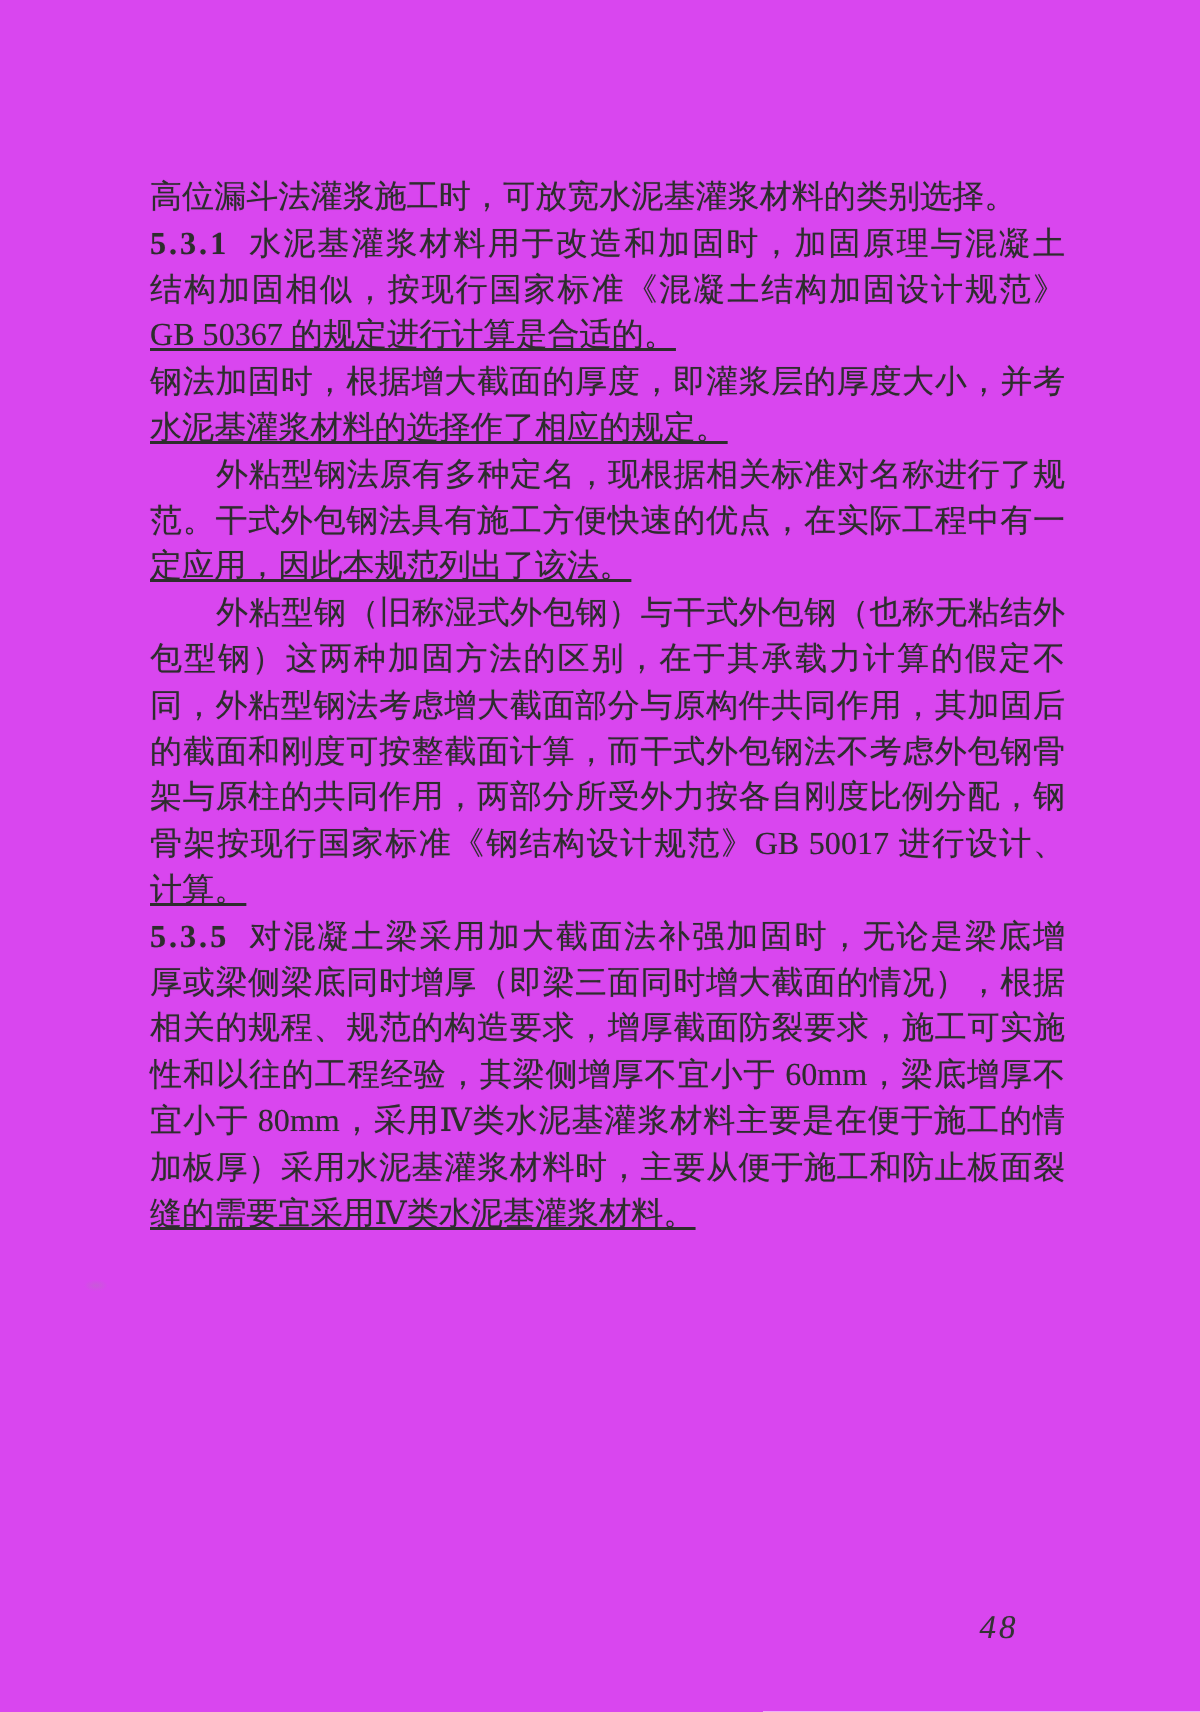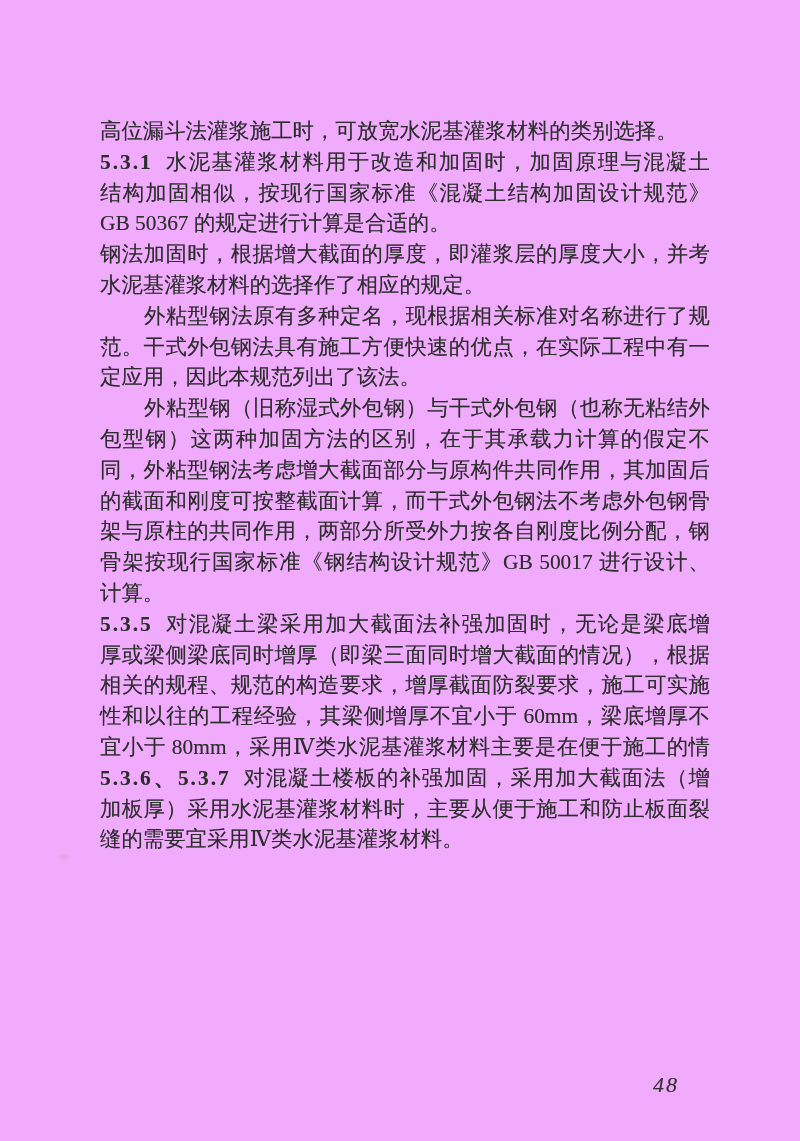--- a/index.html
+++ b/index.html
@@ -4,21 +4,21 @@
 <style>
   html, body {
     margin: 0;
     padding: 0;
     background: #ffffff;
   }
   .page {
     position: relative;
     width: 800px;
     height: 1141px;
-    background: #f0abfc;
+    background: #d946ef;
     overflow: hidden;
     font-family: "Liberation Serif", "DejaVu Serif", serif;
     color: #2d2d2d;
     text-shadow: 0 0 0.6px rgba(45,45,45,0.45);
   }
   .textblock {
     position: absolute;
     left: 100px;
     top: 116px;
     width: 610px;
@@ -26,20 +26,21 @@
   }
   .line {
     height: 30.8px;
     line-height: 30.8px;
     text-align: justify;
     text-align-last: justify;
     white-space: nowrap;
   }
   .line.last {
     text-align-last: left;
+    text-decoration: underline;
   }
   .line.indent {
     padding-left: 44px;
   }
   .continuation {
     height: 30.8px;
     line-height: 30.8px;
     text-align: left;
   }
   .clause-label {
@@ -115,21 +116,20 @@
           <div class="line last">计算。</div>
         </div>
         <div class="para">
           <div class="line"><b class="clause-label">5.3.5</b><span>对混凝土梁采用加大截面法补强加固时，无论是梁底增</span></div>
           <div class="line">厚或梁侧梁底同时增厚（即梁三面同时增大截面的情况），根据</div>
           <div class="line">相关的规程、规范的构造要求，增厚截面防裂要求，施工可实施</div>
           <div class="line">性和以往的工程经验，其梁侧增厚不宜小于 60mm，梁底增厚不</div>
           <div class="line">宜小于 80mm，采用Ⅳ类水泥基灌浆材料主要是在便于施工的情</div>
         </div>
         <div class="para">
-          <div class="line"><b class="clause-label">5.3.6、5.3.7</b><span>对混凝土楼板的补强加固，采用加大截面法（增</span></div>
           <div class="line">加板厚）采用水泥基灌浆材料时，主要从便于施工和防止板面裂</div>
           <div class="line last">缝的需要宜采用Ⅳ类水泥基灌浆材料。</div>
         </div>
       </div>
   </div>
 
   <div class="page-number">48</div>
 </div>
 
 </body></html>

